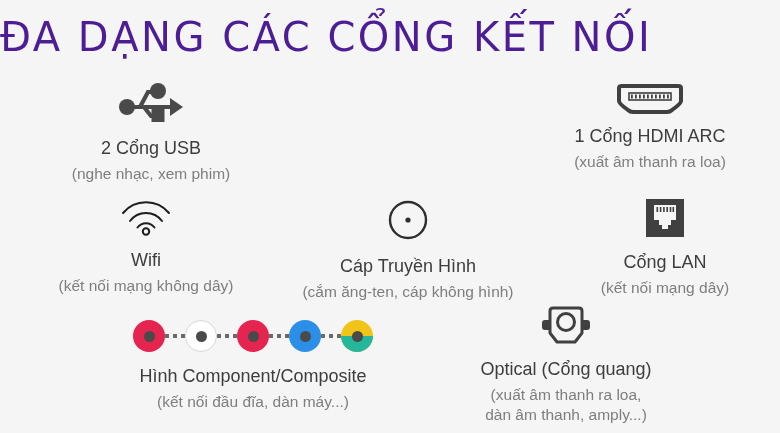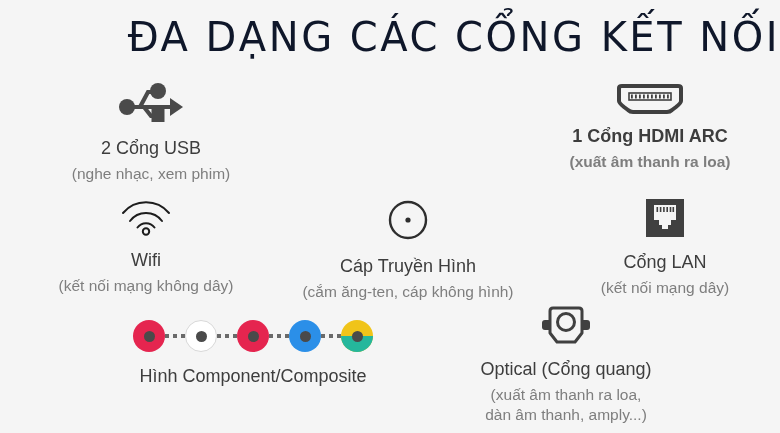--- a/index.html
+++ b/index.html
@@ -8,42 +8,42 @@
     background:#f5f5f5;
     font-family:"Liberation Sans","DejaVu Sans",sans-serif;
     color:#3d3d3d;
     overflow:hidden;
     position:relative;
   }
   .stage{position:relative;width:780px;height:433px;}
 
   .title{
     position:absolute;top:14px;left:0;width:780px;
-    text-align:right;
+    text-align:left;
     font-size:40px;
     font-weight:400;
     letter-spacing:2.5px;
-    color:#0f172a;
+    color:#4c1d95;
     white-space:nowrap;
     font-family:"DejaVu Sans","Liberation Sans",sans-serif;
   }
 
   .cell{position:absolute;text-align:center;}
   .icon-wrap{display:flex;align-items:center;justify-content:center;}
   .lbl{
     font-size:18px;color:#3d3d3d;line-height:1.26;white-space:nowrap;
   }
   .sub{
     font-size:15.5px;color:#7e7e7e;line-height:1.3;white-space:nowrap;
   }
 
   
   #cell-usb{left:0px;top:82px;width:262px;margin-left:20px;}
   #cell-hdmi{left:296px;top:84px;width:224px;}
-  #cell-hdmiarc{left:520px;top:84px;width:260px;font-weight:bold;}
+  #cell-hdmiarc{left:520px;top:84px;width:260px;}
   #cell-wifi{left:24px;top:198px;width:244px;}
   #cell-cable{left:258px;top:198px;width:300px;text-align:center;}
   #cell-lan{left:552px;top:198px;width:226px;}
   #cell-component{left:78px;top:320px;width:350px;}
   #cell-optical{left:432px;top:305px;width:268px;}
 
   .gap-4{height:4px;}
   .gap-8{height:9px;}
   .gap-10{height:11px;}
   .gap-12{height:13px;}
@@ -189,20 +189,21 @@
         <span class="pin"></span>
       </div>
       <span class="dots"></span>
       <div class="rca split">
         <span class="pin"></span>
       </div>
     </div>
     <div class="gap-12"></div>
     <div class="lbl">Hình Component/Composite</div>
     <div class="gap-4"></div>
+    <div class="sub">(kết nối đầu đĩa, dàn máy...)</div>
   </div>
 
   <div class="cell" id="cell-optical">
     <div class="icon-wrap">
       <svg width="56" height="44" viewBox="0 0 56 44" aria-hidden="true">
         <path d="M12 6 Q12 3 15 3 H41 Q44 3 44 6 V28 L37 37 H19 L12 28 Z" fill="none" stroke="#404040" stroke-width="3" stroke-linejoin="round"></path>
         <path d="M12 15 H7 Q4 15 4 18 V22 Q4 25 7 25 H12 Z" fill="#404040"></path>
         <path d="M44 15 H49 Q52 15 52 18 V22 Q52 25 49 25 H44 Z" fill="#404040"></path>
         <circle cx="28" cy="17" r="8.5" fill="none" stroke="#404040" stroke-width="3"></circle>
       </svg>

